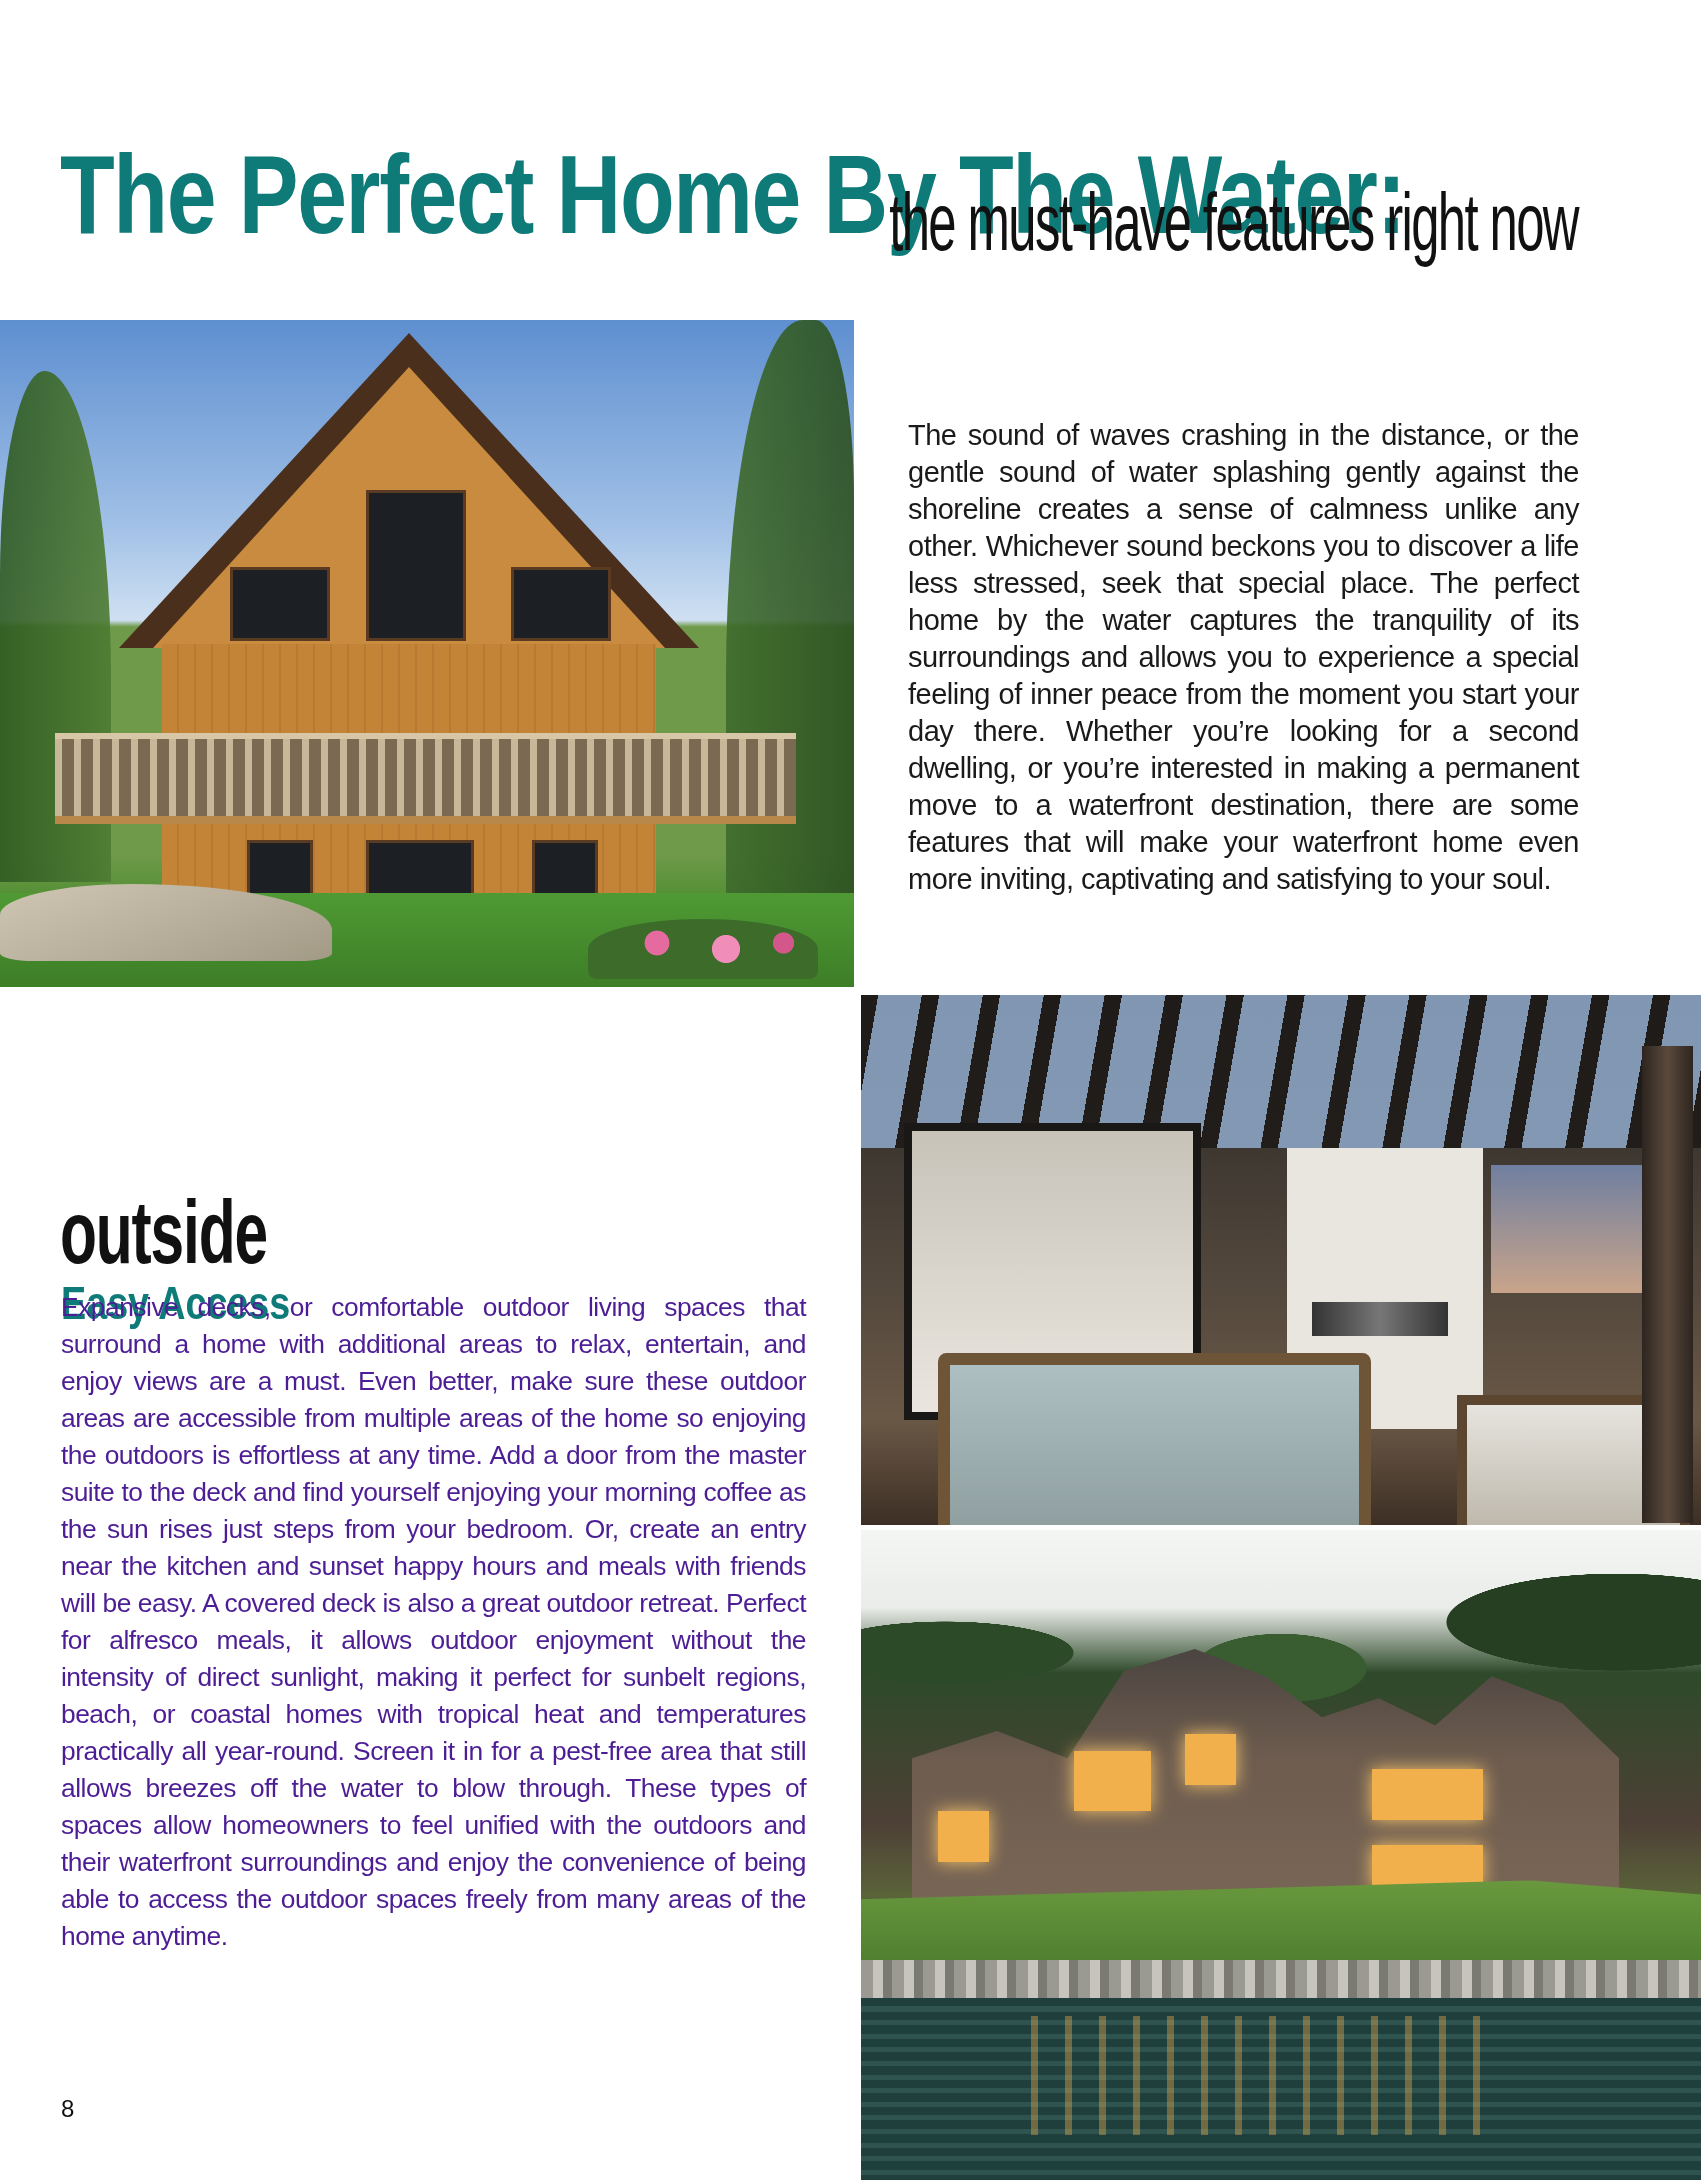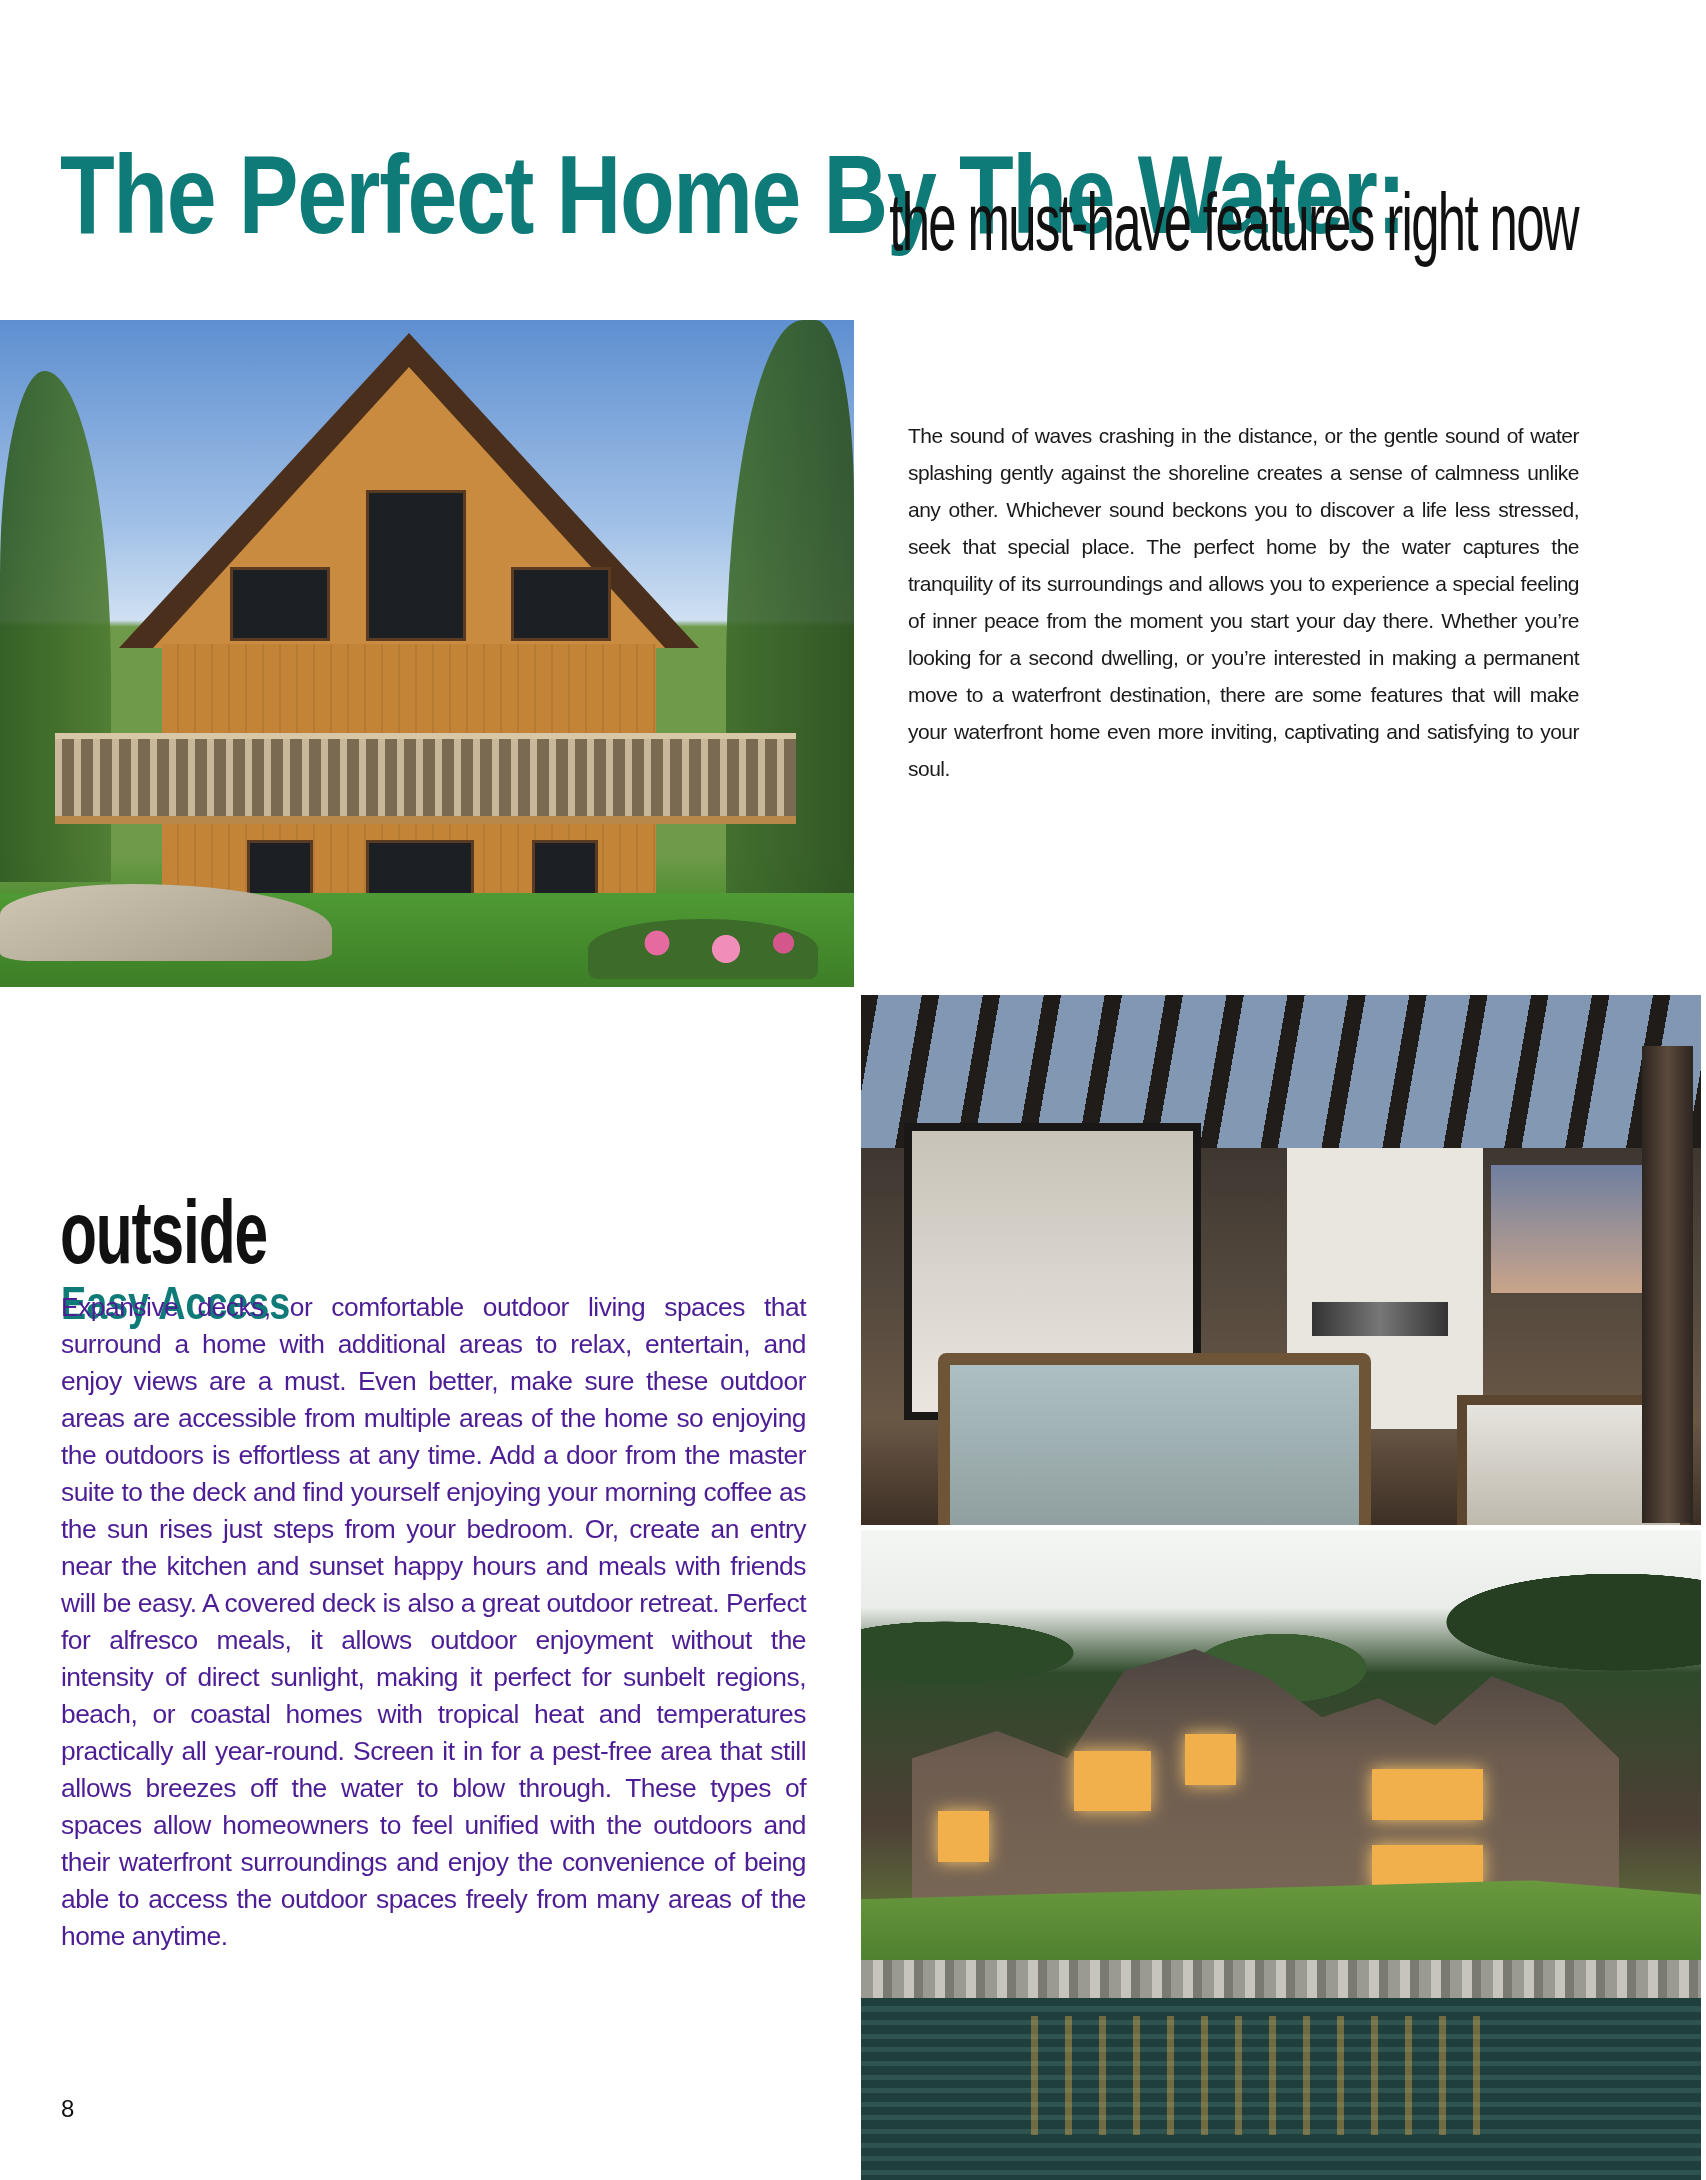--- a/index.html
+++ b/index.html
@@ -41,21 +41,21 @@
 
     
     .lh-trees { position:absolute; left:0; top:0; width:100%; height:307px; background: radial-gradient(ellipse at 10% 40%, #2c4a27 0 128px, transparent 129px), radial-gradient(ellipse at 90% 30%, #263f22 0 170px, transparent 171px), radial-gradient(ellipse at 50% 45%, #3a5c31 0 85px, transparent 86px); }
     .lh-house { position:absolute; left:51px; top:119px; width:707px; height:273px; background: linear-gradient(180deg,#4b4440 0%,#6d5c4f 40%,#7a6756 100%); clip-path: polygon(0 40%, 12% 30%, 22% 40%, 30% 8%, 40% 0, 50% 10%, 58% 25%, 66% 18%, 74% 28%, 82% 10%, 92% 20%, 100% 40%, 100% 100%, 0 100%); }
     .lh-glow { position:absolute; background: #f2b04c; box-shadow: 0 0 17px #f7c56b; }
     .lh-lawn { position:absolute; left:0; top:341px; width:100%; height:94px; background: linear-gradient(180deg,#6c9b3f,#4e7f2f); clip-path: polygon(0 30%, 40% 20%, 80% 10%, 100% 25%, 100% 100%, 0 100%); }
     .lh-shore { position:absolute; left:0; top:430px; width:100%; height:38px; background: repeating-linear-gradient(90deg,#9a9a92 0 12px,#c6c4bd 12px 22px,#7a7a73 22px 31px); }
     .lh-water { position:absolute; left:0; top:468px; width:100%; height:182px; background: repeating-linear-gradient(180deg,#1f3f3d 0 8.5px,#2f5450 8.5px 13.6px); }
     .lh-reflect { position:absolute; left:170px; top:486px; width:460px; height:119px; background: repeating-linear-gradient(90deg, rgba(242,176,76,.55) 0 6.8px, transparent 6.8px 34px); opacity:.7; }
 
-    .intro { position: absolute; left: 908px; top: 417px; width: 671px; font-family: "Liberation Sans", sans-serif; font-size: 21px; line-height: 37px; color: #1a1a1a; text-align: justify; letter-spacing: -0.5px; }
+    .intro { position: absolute; left: 908px; top: 417px; width: 671px; font-family: "Liberation Sans", sans-serif; font-size: 29px; line-height: 37px; color: #1a1a1a; text-align: justify; letter-spacing: -0.5px; }
     .section-title { position: absolute; left: 60px; top: 1107px; font-family: "Liberation Sans", sans-serif; font-size: 89px; line-height: 102px; color: #111; transform: scaleX(0.68); transform-origin: left top; letter-spacing: -1.7px; white-space: nowrap; }
     .sub-heading { position: absolute; left: 61px; top: 1232px; font-family: "Liberation Sans", sans-serif; font-weight: bold; font-size: 46px; line-height: 51px; color: #0f7b78; transform: scaleX(0.82); transform-origin: left top; white-space: nowrap; }
     .body-text { position: absolute; left: 61px; top: 1289px; width: 745px; font-family: "Liberation Sans", sans-serif; font-size: 26.4px; line-height: 37px; color: #4c1d95; text-align: justify; letter-spacing: -0.5px; }
     .page-number { position: absolute; left: 61px; top: 2095px; font-family: "Liberation Sans", sans-serif; font-size: 24px; color: #111; }
   </style>
 </head>
 <body>
 
 <h1 class="title">The Perfect Home By The Water:</h1>
 <div class="subtitle">the must-have features right now</div>

